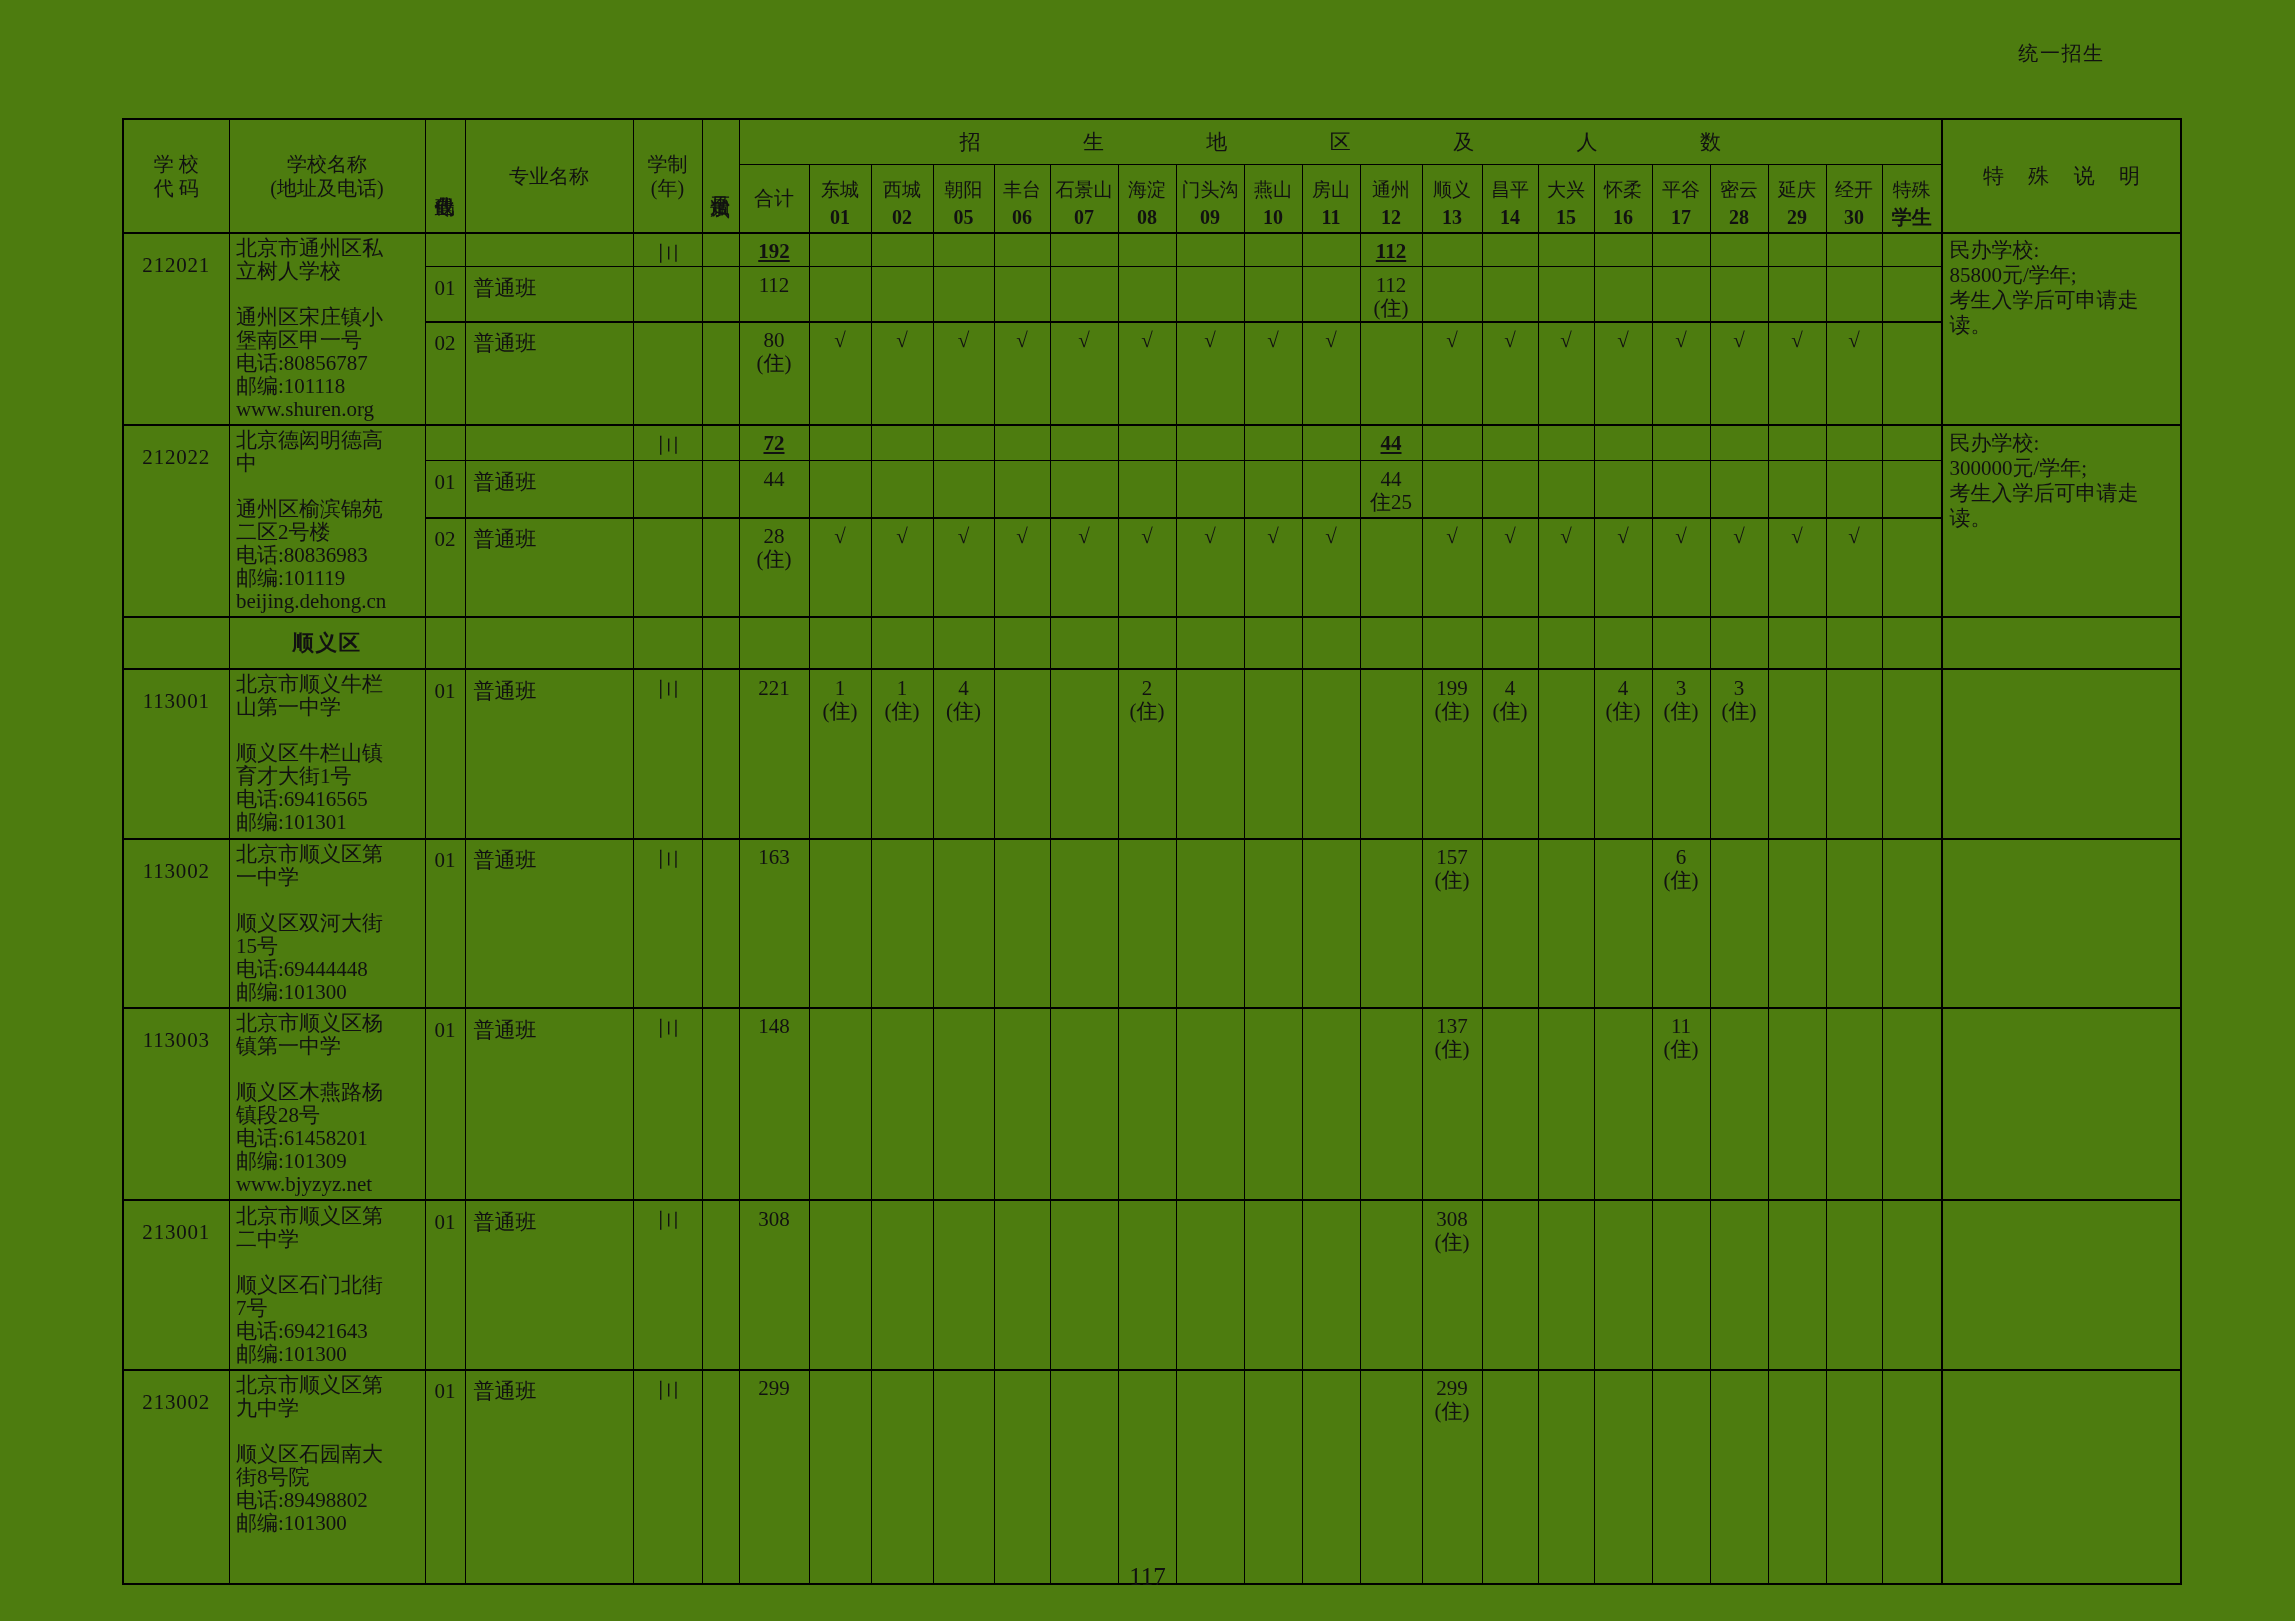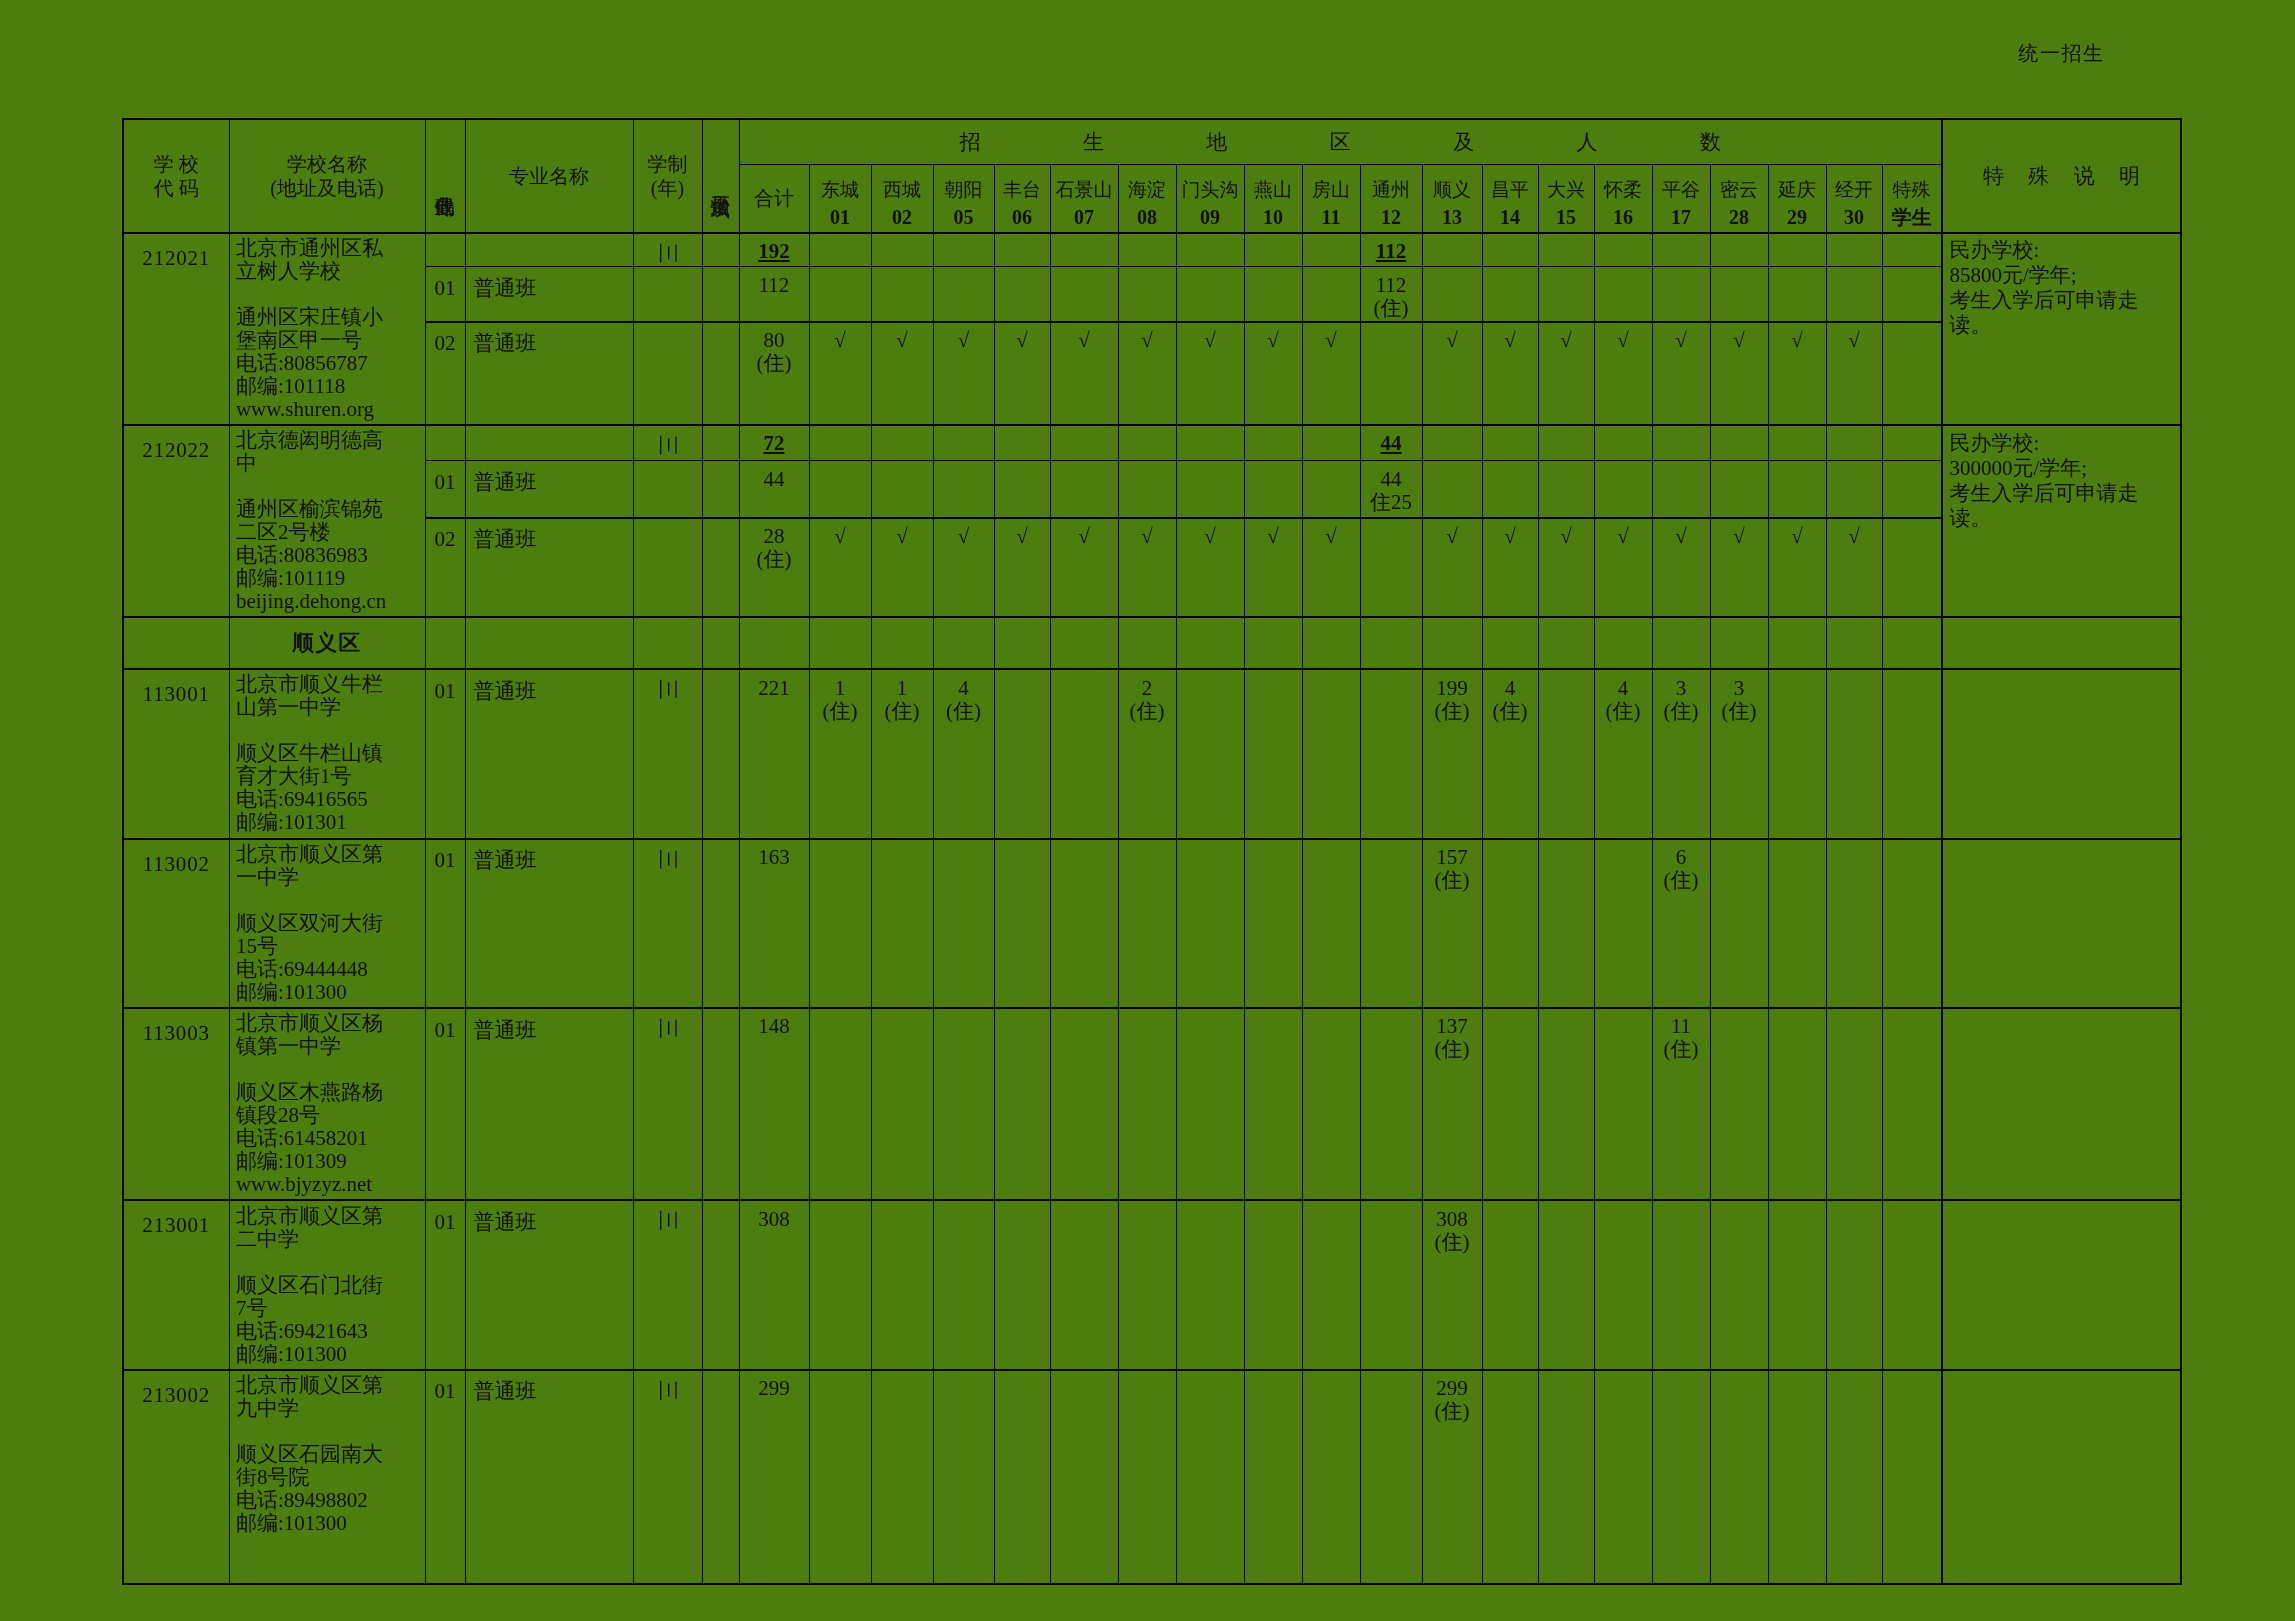--- a/index.html
+++ b/index.html
@@ -16,21 +16,21 @@
   thead th{vertical-align:middle;font-size:20px;line-height:24px;white-space:pre-line;}
   thead tr.hr2 th{border-bottom:2.4px solid #000;}
   .vert{writing-mode:vertical-rl;text-orientation:upright;letter-spacing:0.8px;margin:0 auto;}
   th.region{text-align:justify;text-align-last:justify;padding:0 220px;font-size:21px;}
   th.ncol,td.ncol{border-left:2.4px solid #000;}
   th.noteh{text-align:justify;text-align-last:justify;padding:0 40px;font-size:21px;}
   .dn{font-size:19px;line-height:27px;margin-top:11px;}
   .dc{font-size:20px;line-height:29px;font-weight:700;}
 
   td{font-size:21px;line-height:23px;white-space:pre-line;}
-  td.codecell{padding-top:13px;letter-spacing:0.8px;margin-left:16px;}
+  td.codecell{padding-top:20px;letter-spacing:0.8px;margin-left:16px;}
   td.namecell{text-align:left;padding:3.2px 3.2px 3.2px 6.4px;word-break:break-all;}
   td.mcode{padding-top:9.6px;}
   td.mname{text-align:left;padding:9.6px 0 0 8px;}
   td.years{padding-top:8px;}
   td.total,td.val{padding-top:6.4px;}
   td.notecell{text-align:left;padding:4.8px 3.2px 3.2px 6.4px;line-height:25px;}
   tr.tk td{border-top:2.4px solid #000;}
   .b{font-weight:700;text-decoration:underline;}
   .rot{display:inline-block;transform:rotate(90deg);}
   td.seclabel{font-weight:700;font-size:21.6px;vertical-align:middle;letter-spacing:1.6px;}
@@ -507,14 +507,15 @@
           <td class="val"></td>
           <td class="val"></td>
           <td class="val"></td>
           <td class="val"></td>
           <td class="val"></td>
           <td class="val"></td>
           <td class="ncol notecell" rowspan="1"></td>
         </tr>
       </tbody>
   </table>
+  <div class="footer">117</div>
 </div>
 
 
 </body></html>

